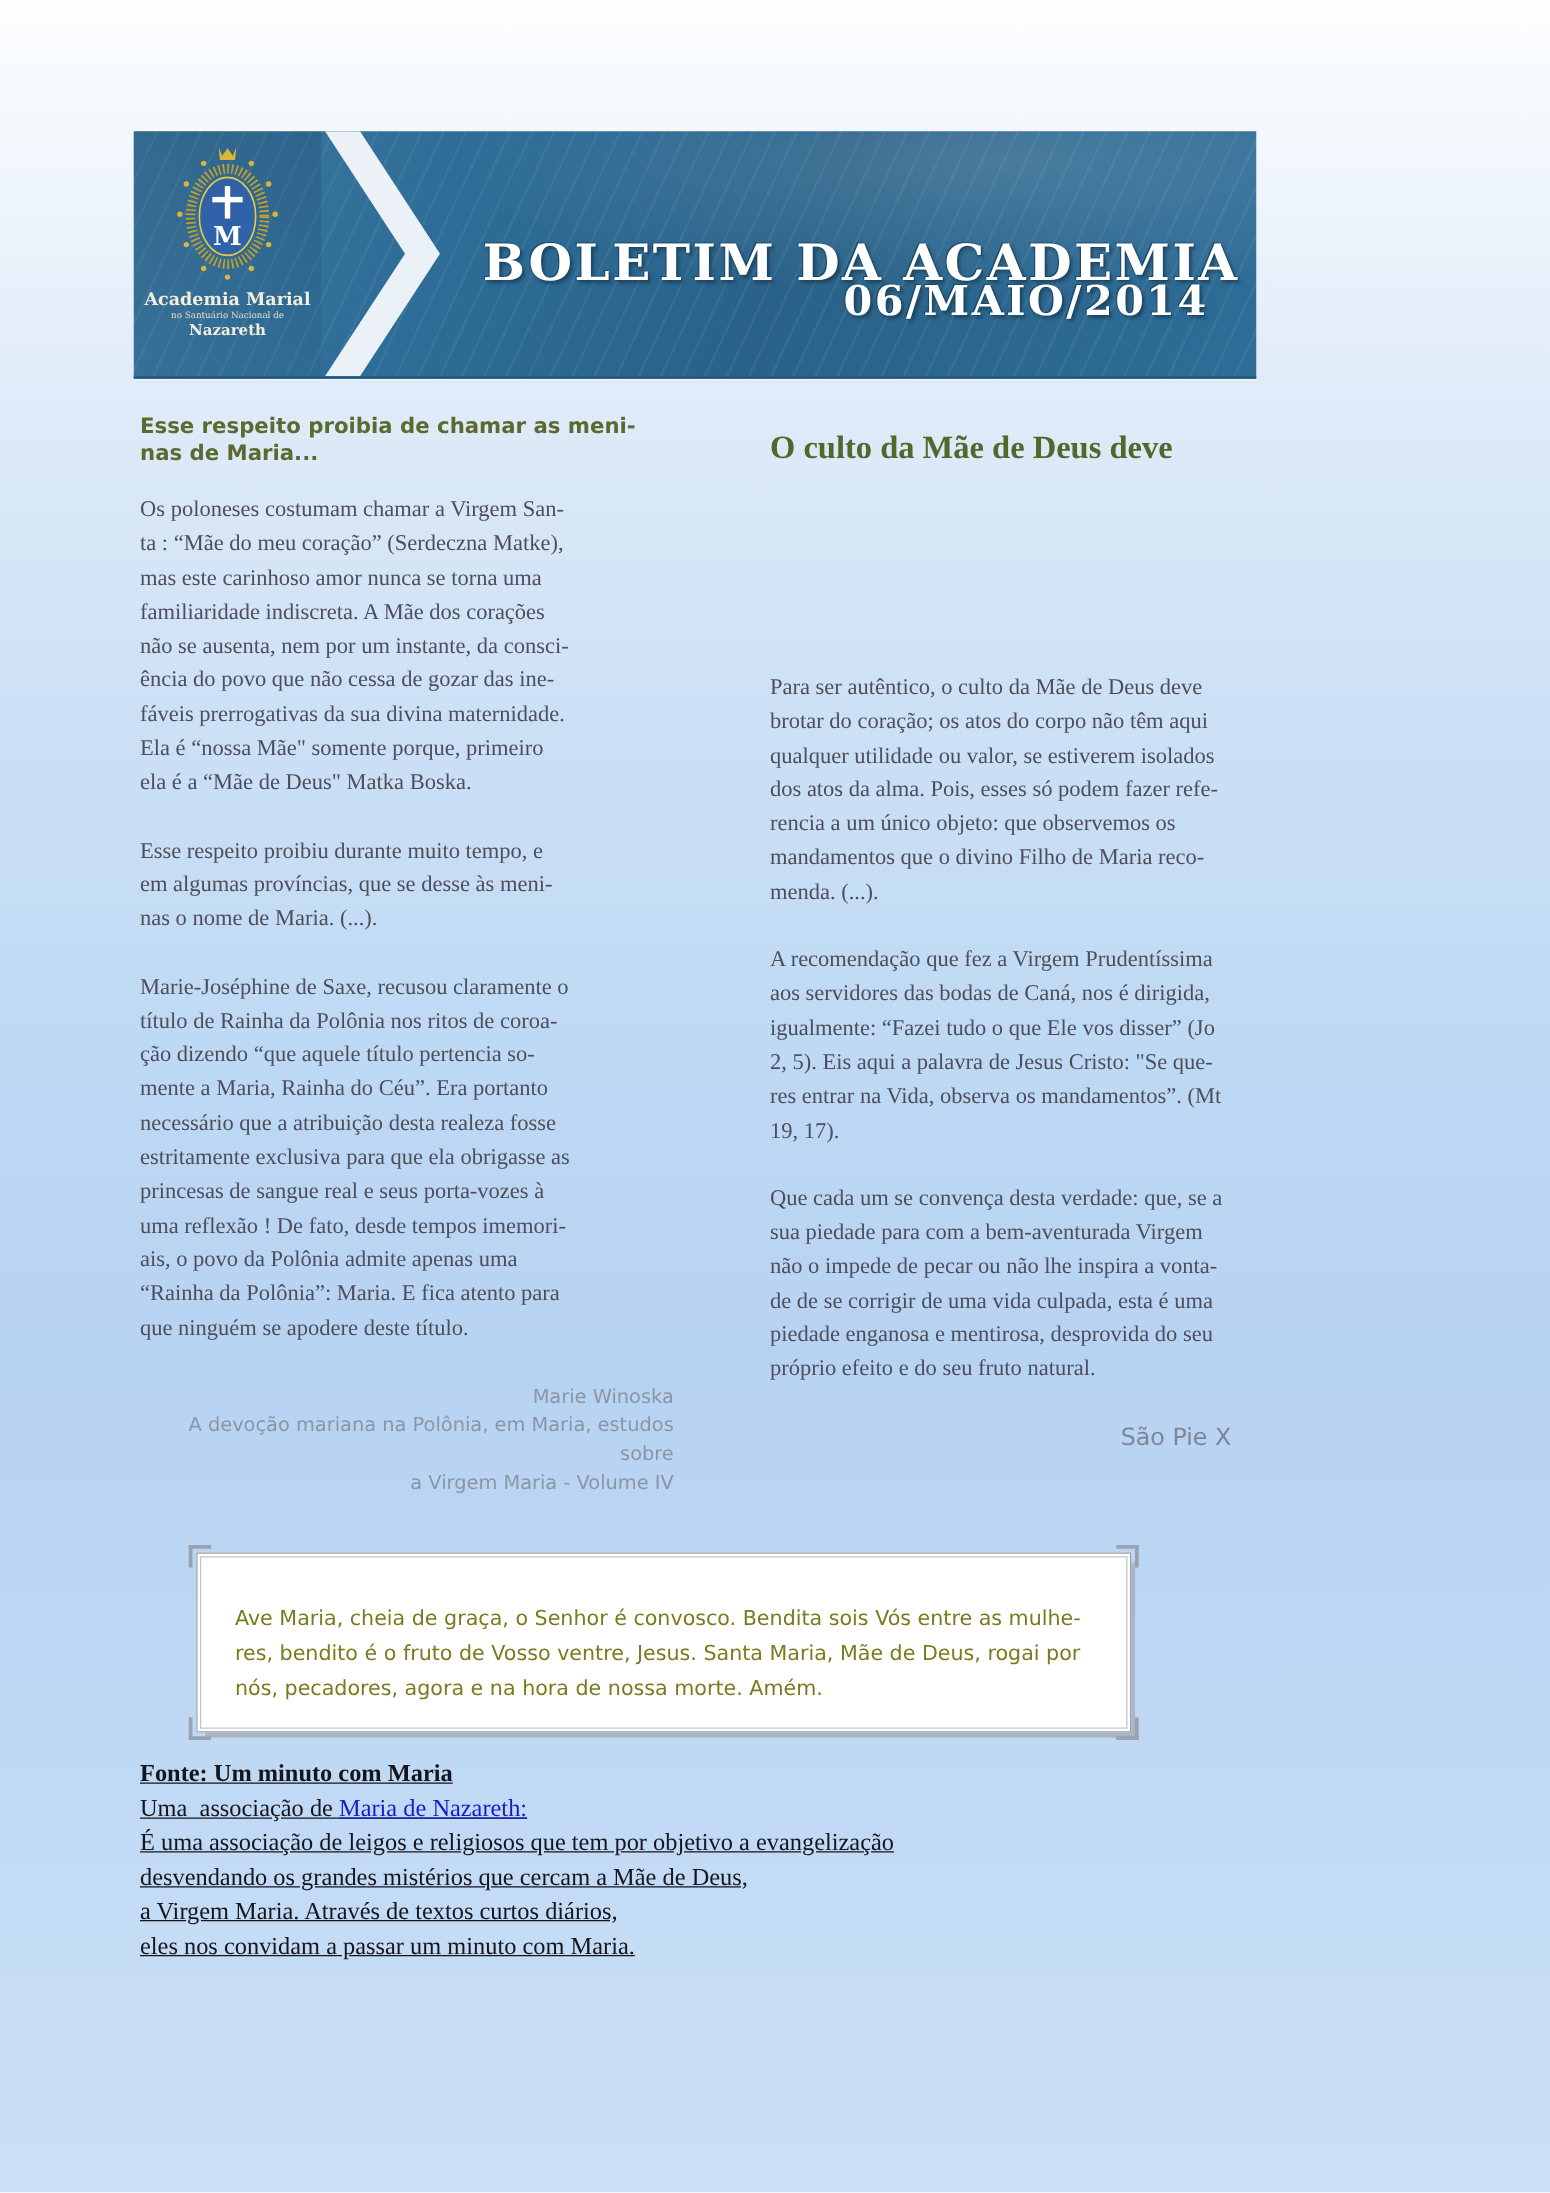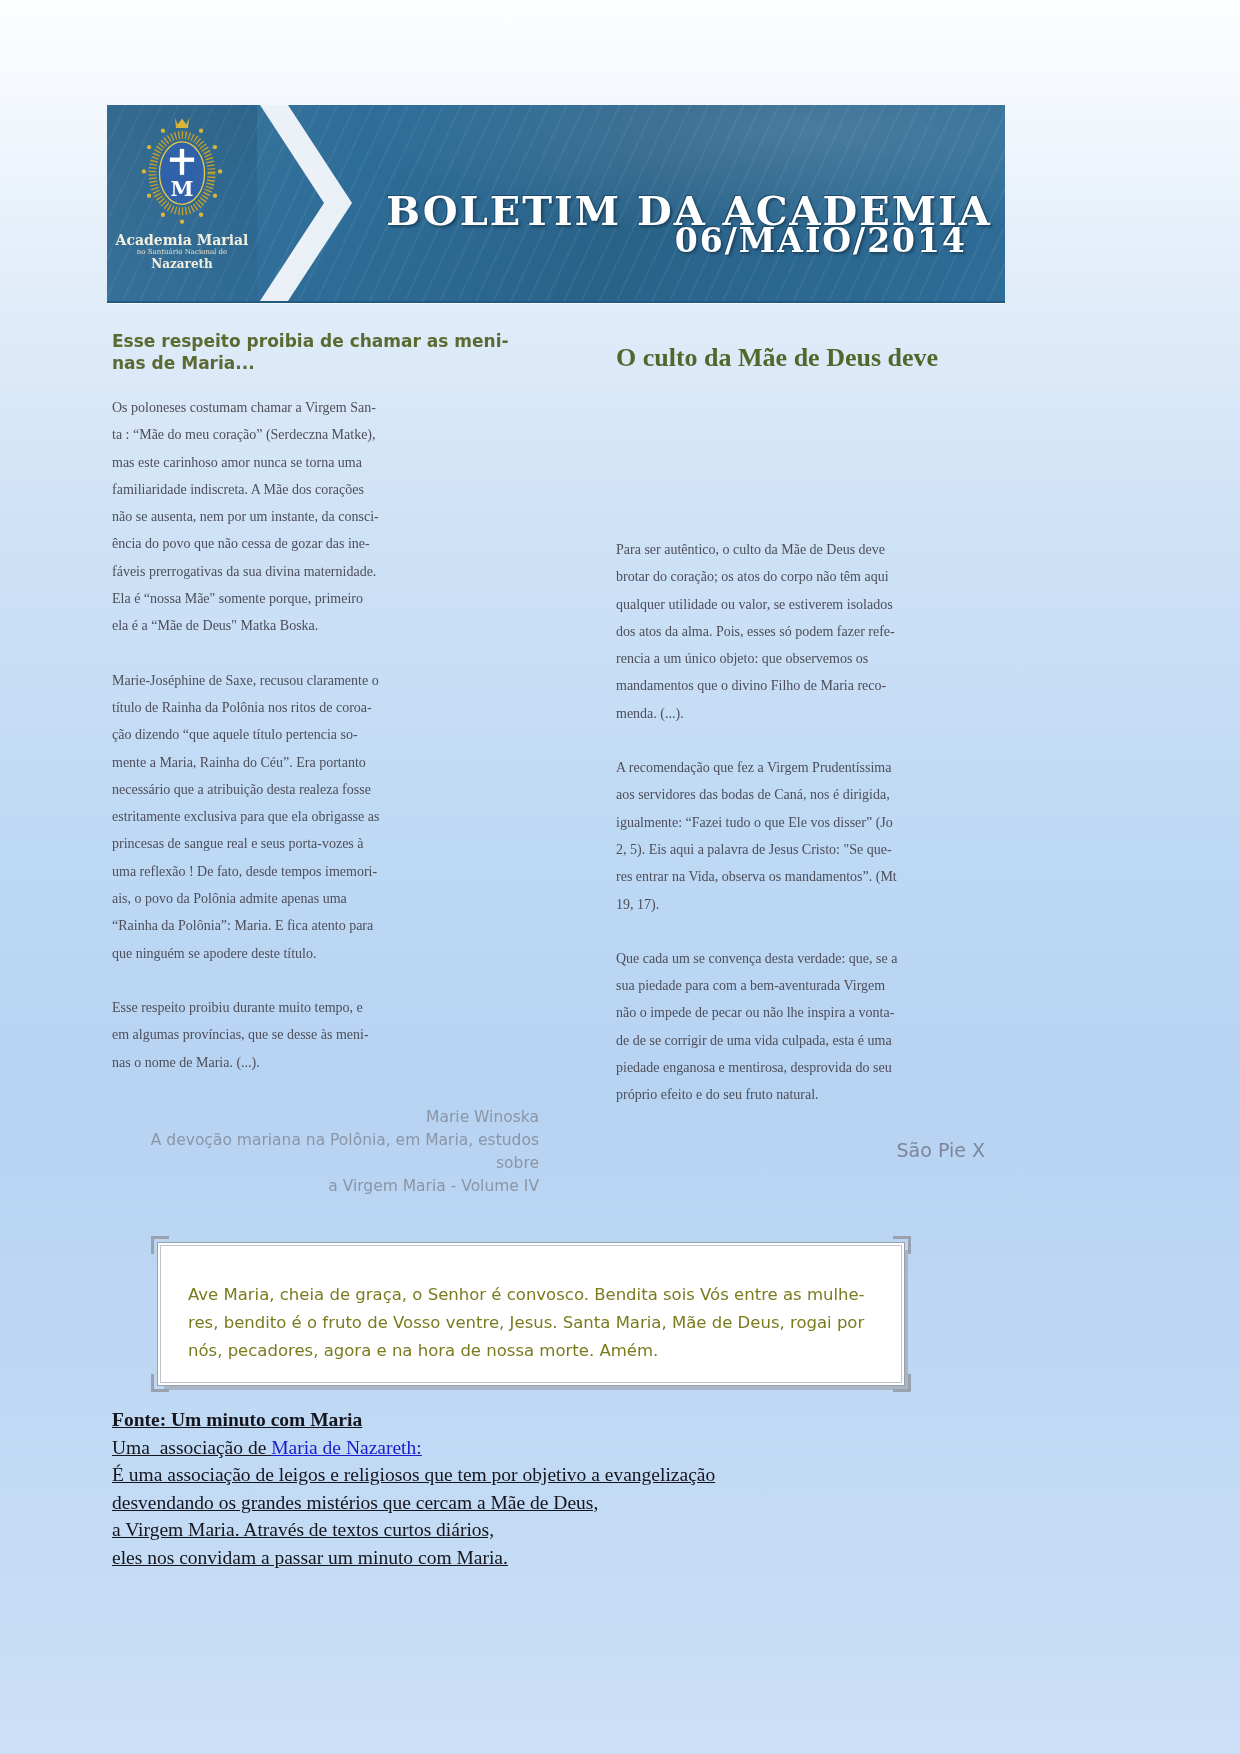--- a/index.html
+++ b/index.html
@@ -60,21 +60,21 @@
   .heading-left{
     margin:0;font-family:"DejaVu Sans", sans-serif;font-weight:bold;
     font-size:17px;line-height:22px;color:#5c6a31;
   }
   .heading-right{
     margin:0;font-family:Liberation Serif, serif;font-weight:bold;
     font-size:26px;line-height:32px;color:#4f682b;
   }
   .body-par{
     margin:0 0 27px 0;
-    font-family:"Liberation Serif", serif;font-size:14px;line-height:27.3px;color:#4e4e5a;
+    font-family:"Liberation Serif", serif;font-size:18px;line-height:27.3px;color:#4e4e5a;
   }
   .col-left .body-par:first-of-type{margin-top:20px;}
   .col-right .body-par:first-of-type{margin-top:162px;}
   .attribution-left{
     margin-top:30px;padding-right:28px;text-align:right;
     font-family:"DejaVu Sans", sans-serif;font-size:15.5px;line-height:23px;color:#8b95a5;
   }
   .attribution-right{
     margin-top:30px;padding-right:96px;text-align:right;
     font-family:"DejaVu Sans", sans-serif;font-size:19px;color:#7c8698;
@@ -148,34 +148,34 @@
 nas de Maria...</h2>
     <p class="body-par prelines">Os poloneses costumam chamar a Virgem San-
 ta : “Mãe do meu coração” (Serdeczna Matke),
 mas este carinhoso amor nunca se torna uma
 familiaridade indiscreta. A Mãe dos corações
 não se ausenta, nem por um instante, da consci-
 ência do povo que não cessa de gozar das ine-
 fáveis prerrogativas da sua divina maternidade.
 Ela é “nossa Mãe" somente porque, primeiro
 ela é a “Mãe de Deus" Matka Boska.</p>
+    <p class="body-par prelines">Esse respeito proibiu durante muito tempo, e
+em algumas províncias, que se desse às meni-
+nas o nome de Maria. (...).</p>
     <p class="body-par prelines">Marie-Joséphine de Saxe, recusou claramente o
 título de Rainha da Polônia nos ritos de coroa-
 ção dizendo “que aquele título pertencia so-
 mente a Maria, Rainha do Céu”. Era portanto
 necessário que a atribuição desta realeza fosse
 estritamente exclusiva para que ela obrigasse as
 princesas de sangue real e seus porta-vozes à
 uma reflexão ! De fato, desde tempos imemori-
 ais, o povo da Polônia admite apenas uma
 “Rainha da Polônia”: Maria. E fica atento para
 que ninguém se apodere deste título.</p>
-    <p class="body-par prelines">Esse respeito proibiu durante muito tempo, e
-em algumas províncias, que se desse às meni-
-nas o nome de Maria. (...).</p>
     <div class="attribution-left prelines">Marie Winoska
 A devoção mariana na Polônia, em Maria, estudos sobre
 a Virgem Maria - Volume IV</div>
   </section>
 
   <section class="col-right">
     <h1 class="heading-right">O culto da Mãe de Deus deve</h1>
     <p class="body-par prelines">Para ser autêntico, o culto da Mãe de Deus deve
 brotar do coração; os atos do corpo não têm aqui
 qualquer utilidade ou valor, se estiverem isolados

